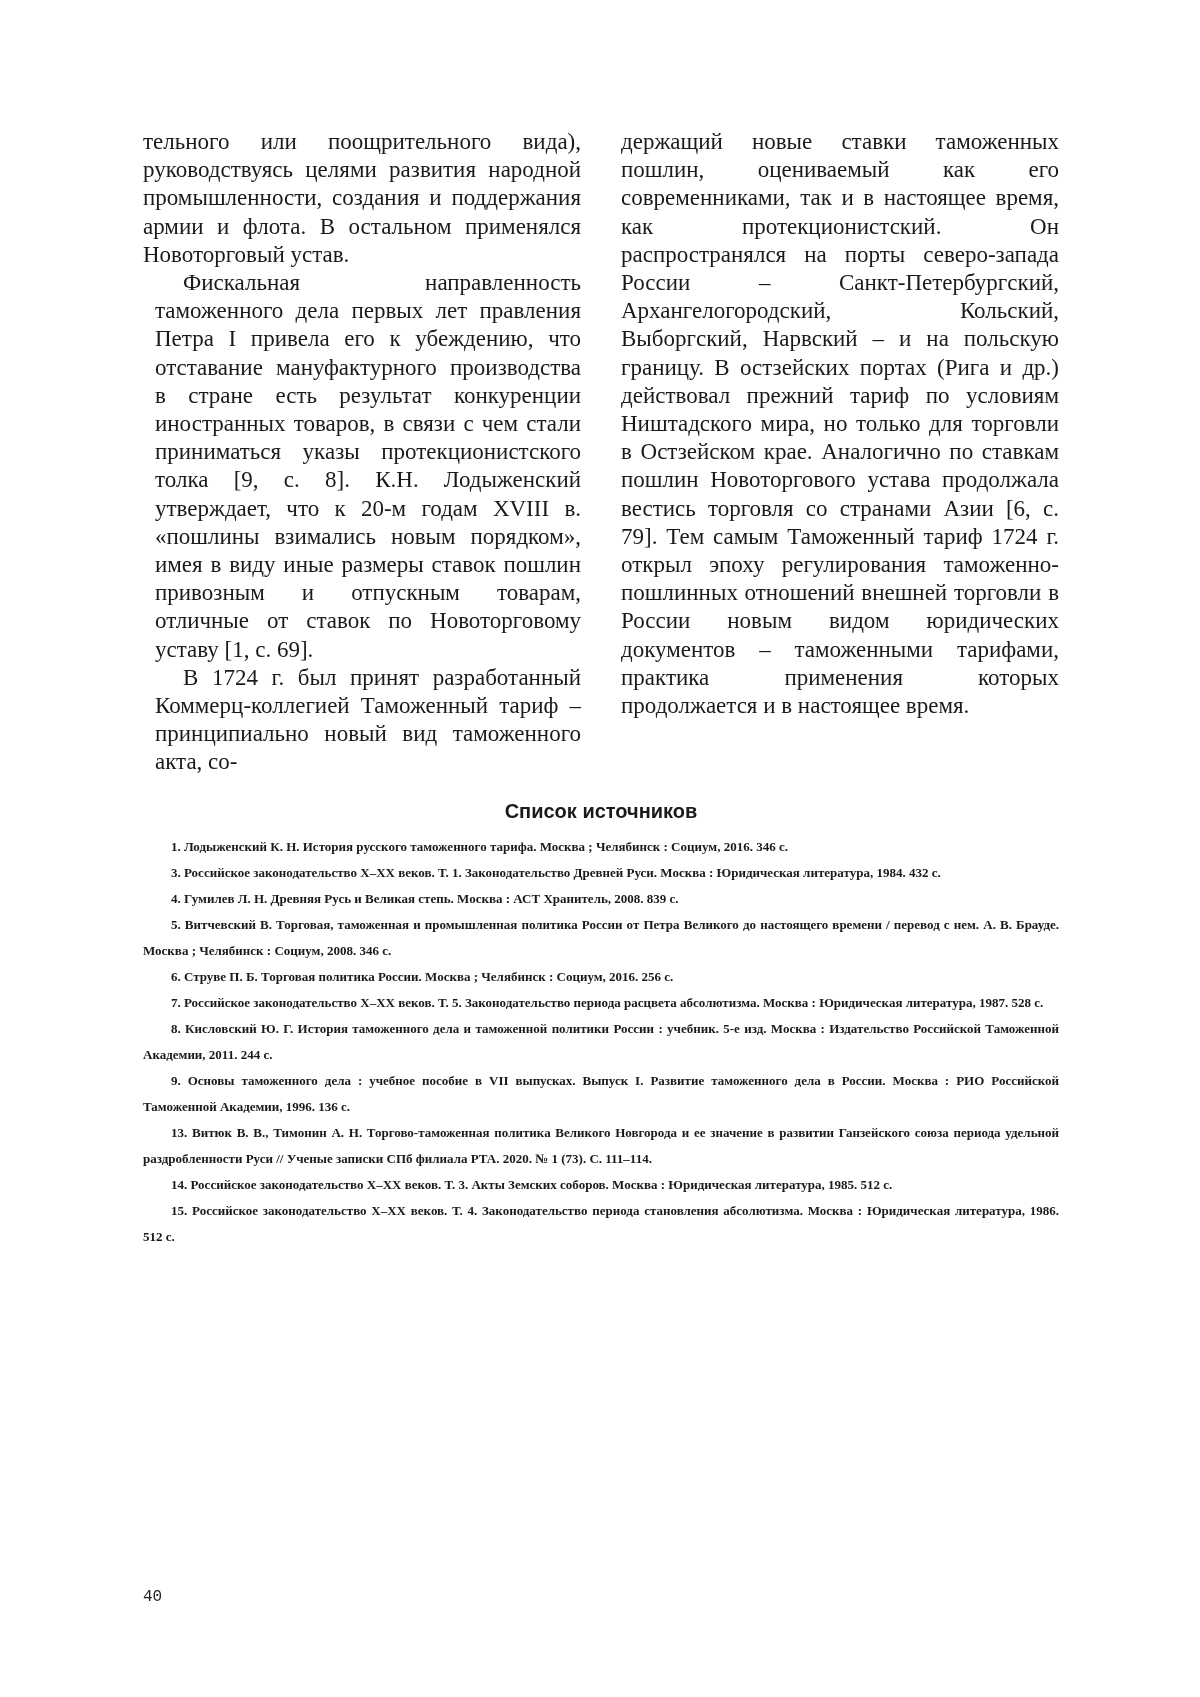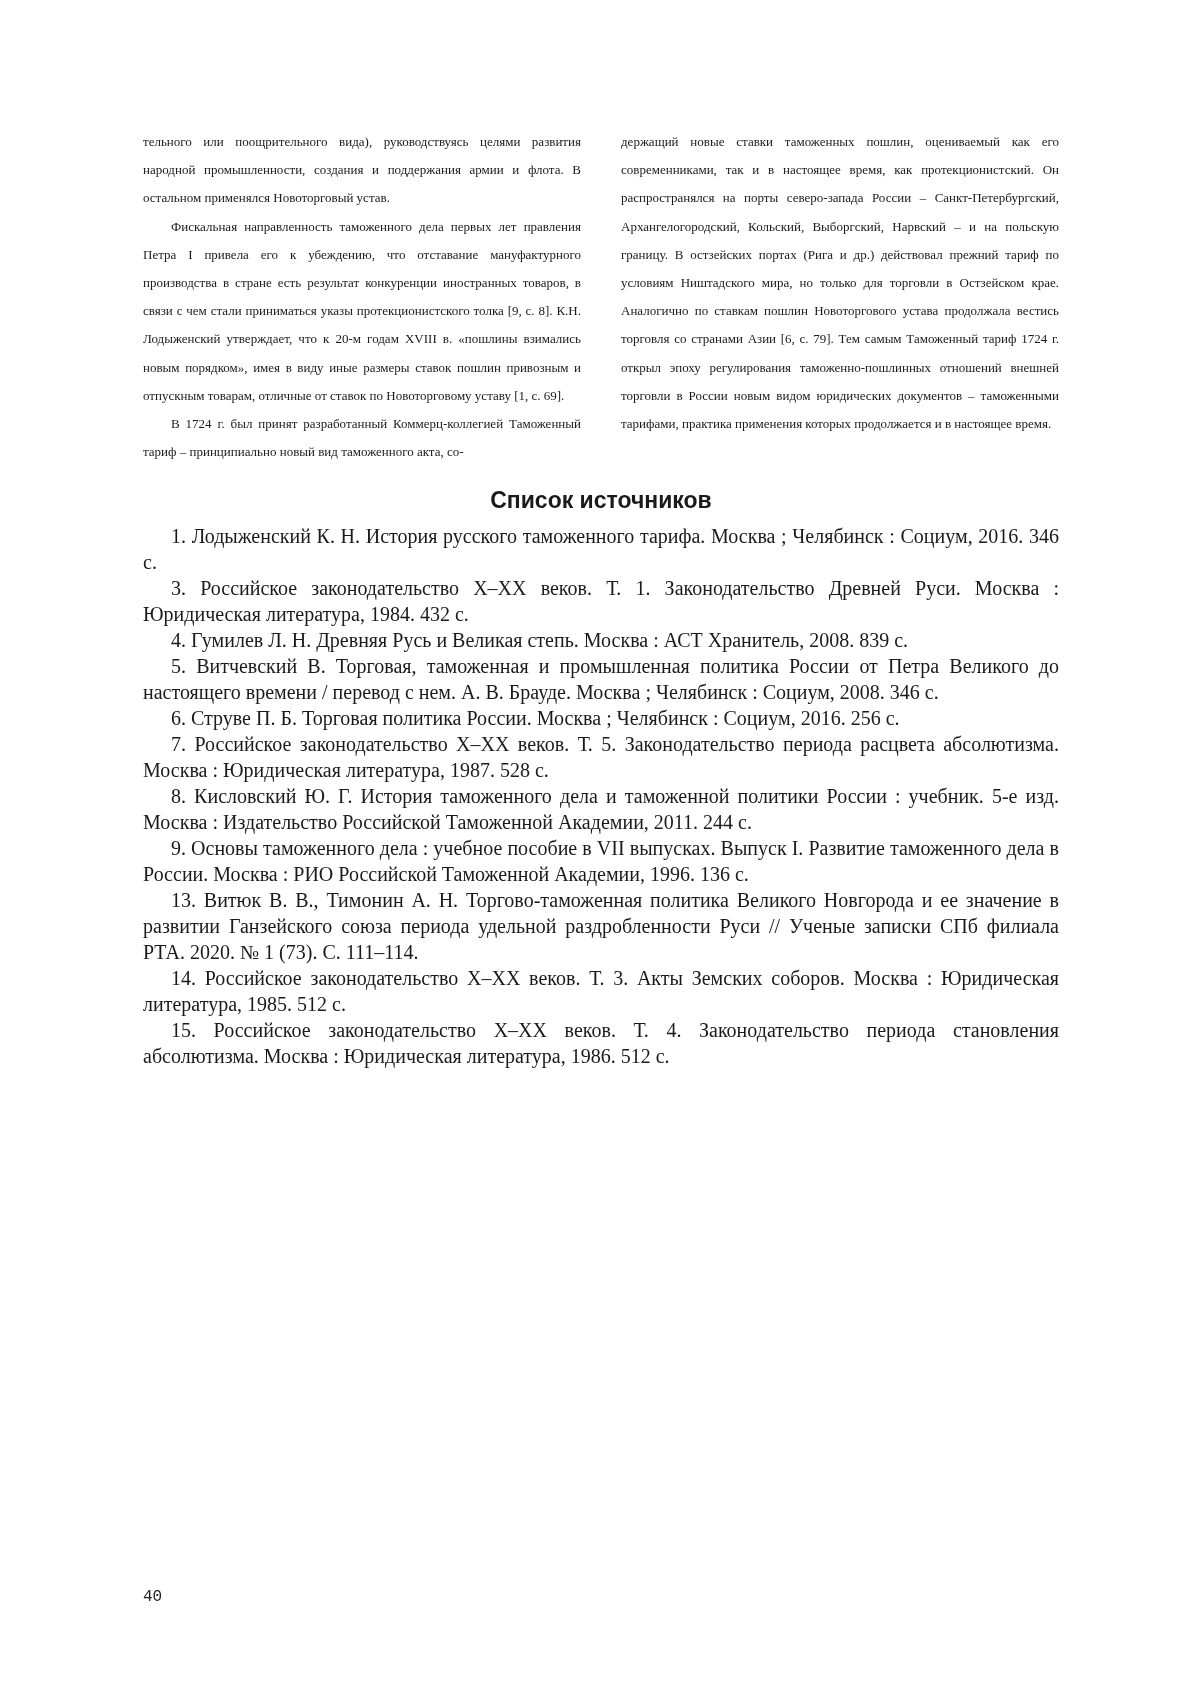--- a/index.html
+++ b/index.html
@@ -3,29 +3,29 @@
   <meta charset="utf-8">
   <style>
     html, body { margin: 0; padding: 0; background: #ffffff; }
     body {
       width: 1200px; height: 1697px; position: relative; overflow: hidden;
       color: #1a1a1a;
       font-family: "Liberation Serif", "DejaVu Serif", serif;
     }
     .page { position: absolute; left: 143px; top: 128px; width: 916px; }
     .columns { display: flex; justify-content: space-between; }
-    .col { width: 438px; font-size: 13px; line-height: 28.2px; text-align: justify; hyphens: manual; }
+    .col { width: 438px; font-size: 23px; line-height: 28.2px; text-align: justify; hyphens: manual; }
     .col p { margin: 0; }
-    .col p.indent { text-indent: 28px; }
+    .col p.indent { text-indent: 28px; margin-left: 12px; }
     .heading {
       font-family: "Liberation Sans", "DejaVu Sans", sans-serif;
-      font-weight: bold; font-size: 23px; text-align: center;
+      font-weight: bold; font-size: 20px; text-align: center;
       margin: 21px 0 10px 0; line-height: 26px;
     }
-    .refs { font-size: 20px; line-height: 26px; text-align: justify; }
+    .refs { font-size: 13px; line-height: 26px; text-align: justify; font-weight: bold; }
     .refs p { margin: 0; text-indent: 28px; }
     .page-number {
       position: absolute; left: 143px; top: 1588px;
       font-family: Liberation Mono, monospace;
       font-size: 16px; color: #222;
     }
   </style>
 </head>
 <body>
 

